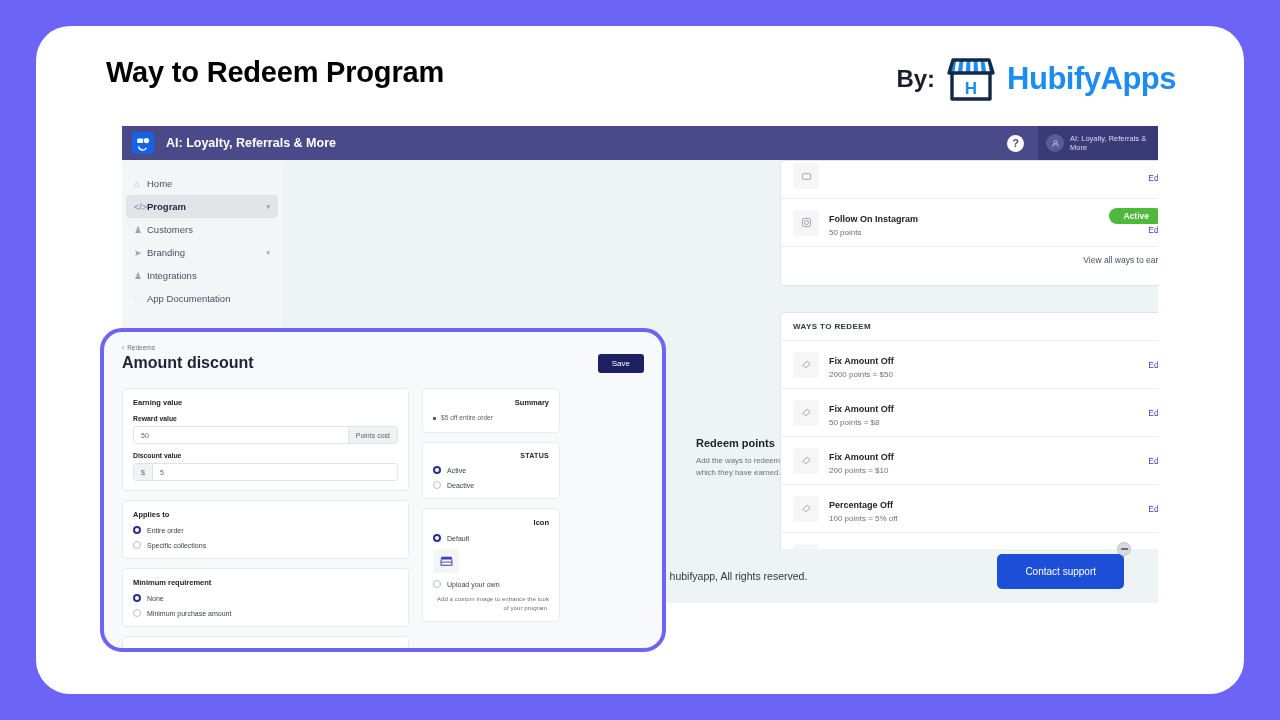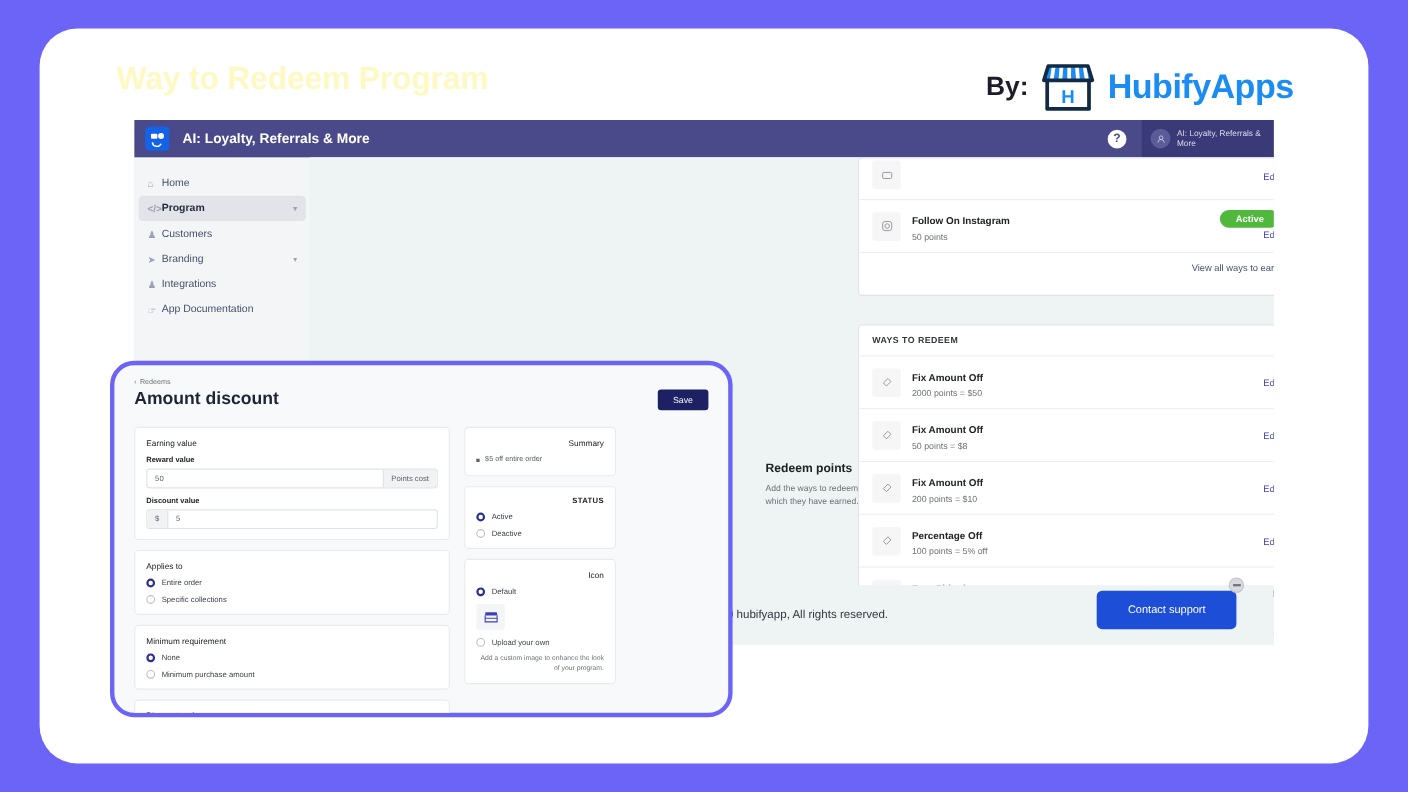--- a/index.html
+++ b/index.html
@@ -17,40 +17,40 @@
     width: 1208px; height: 668px;
     background: #ffffff;
     border-radius: 34px;
   }
 
   
   .banner-title {
     position: absolute;
     left: 106px; top: 56px;
     font-size: 29px; font-weight: bold;
-    color: #fef9c3;
+    color: #000000;
     letter-spacing: -0.2px;
     white-space: nowrap;
   }
   .brand {
     position: absolute;
     right: 104px; top: 56px;
     display: flex; align-items: center; gap: 10px;
   }
   .brand-by { font-size: 24px; font-weight: bold; color: #1c1c2b; }
   .brand-logo { width: 52px; height: 46px; }
   .brand-name {
     font-size: 31px; font-weight: bold; color: #1b8cf3;
     letter-spacing: -0.5px;
   }
 
   
   .app-window {
     position: absolute;
-    left: 122px; top: 109px;
+    left: 122px; top: 126px;
     width: 1036px; height: 477px;
     background: #eef3f4;
     overflow: hidden;
   }
   .app-topbar {
     height: 34px; background: #4a4a8a;
     display: flex; align-items: center;
     position: relative;
   }
   .app-logo-box {
@@ -208,21 +208,21 @@
     border-radius: 3px; border: none; font-family: inherit;
   }
   .modal-cols { display: flex; gap: 13px; margin-top: 16px; }
   .col-left { width: 287px; }
   .col-right { width: 138px; text-align: right; }
   .mcard {
     background: #fff; border: 1px solid #e8eaec;
     border-radius: 4px; padding: 9px 10px;
     margin-bottom: 9px;
   }
-  .mcard-title { font-size: 7.5px; font-weight: normal; color: #202223; }
+  .mcard-title { font-size: 7.5px; font-weight: bold; color: #202223; }
   .flabel { font-size: 6.8px; font-weight: bold; color: #202223; margin-top: 8px; }
   .finput {
     margin-top: 4px; height: 18px;
     border: 1px solid #dfe3e8; border-radius: 3px;
     background: #fff; display: flex; align-items: stretch; overflow: hidden;
   }
   .finput .val {
     flex: 1; font-size: 7px; color: #5c6169;
     display: flex; align-items: center; padding-left: 7px;
   }

